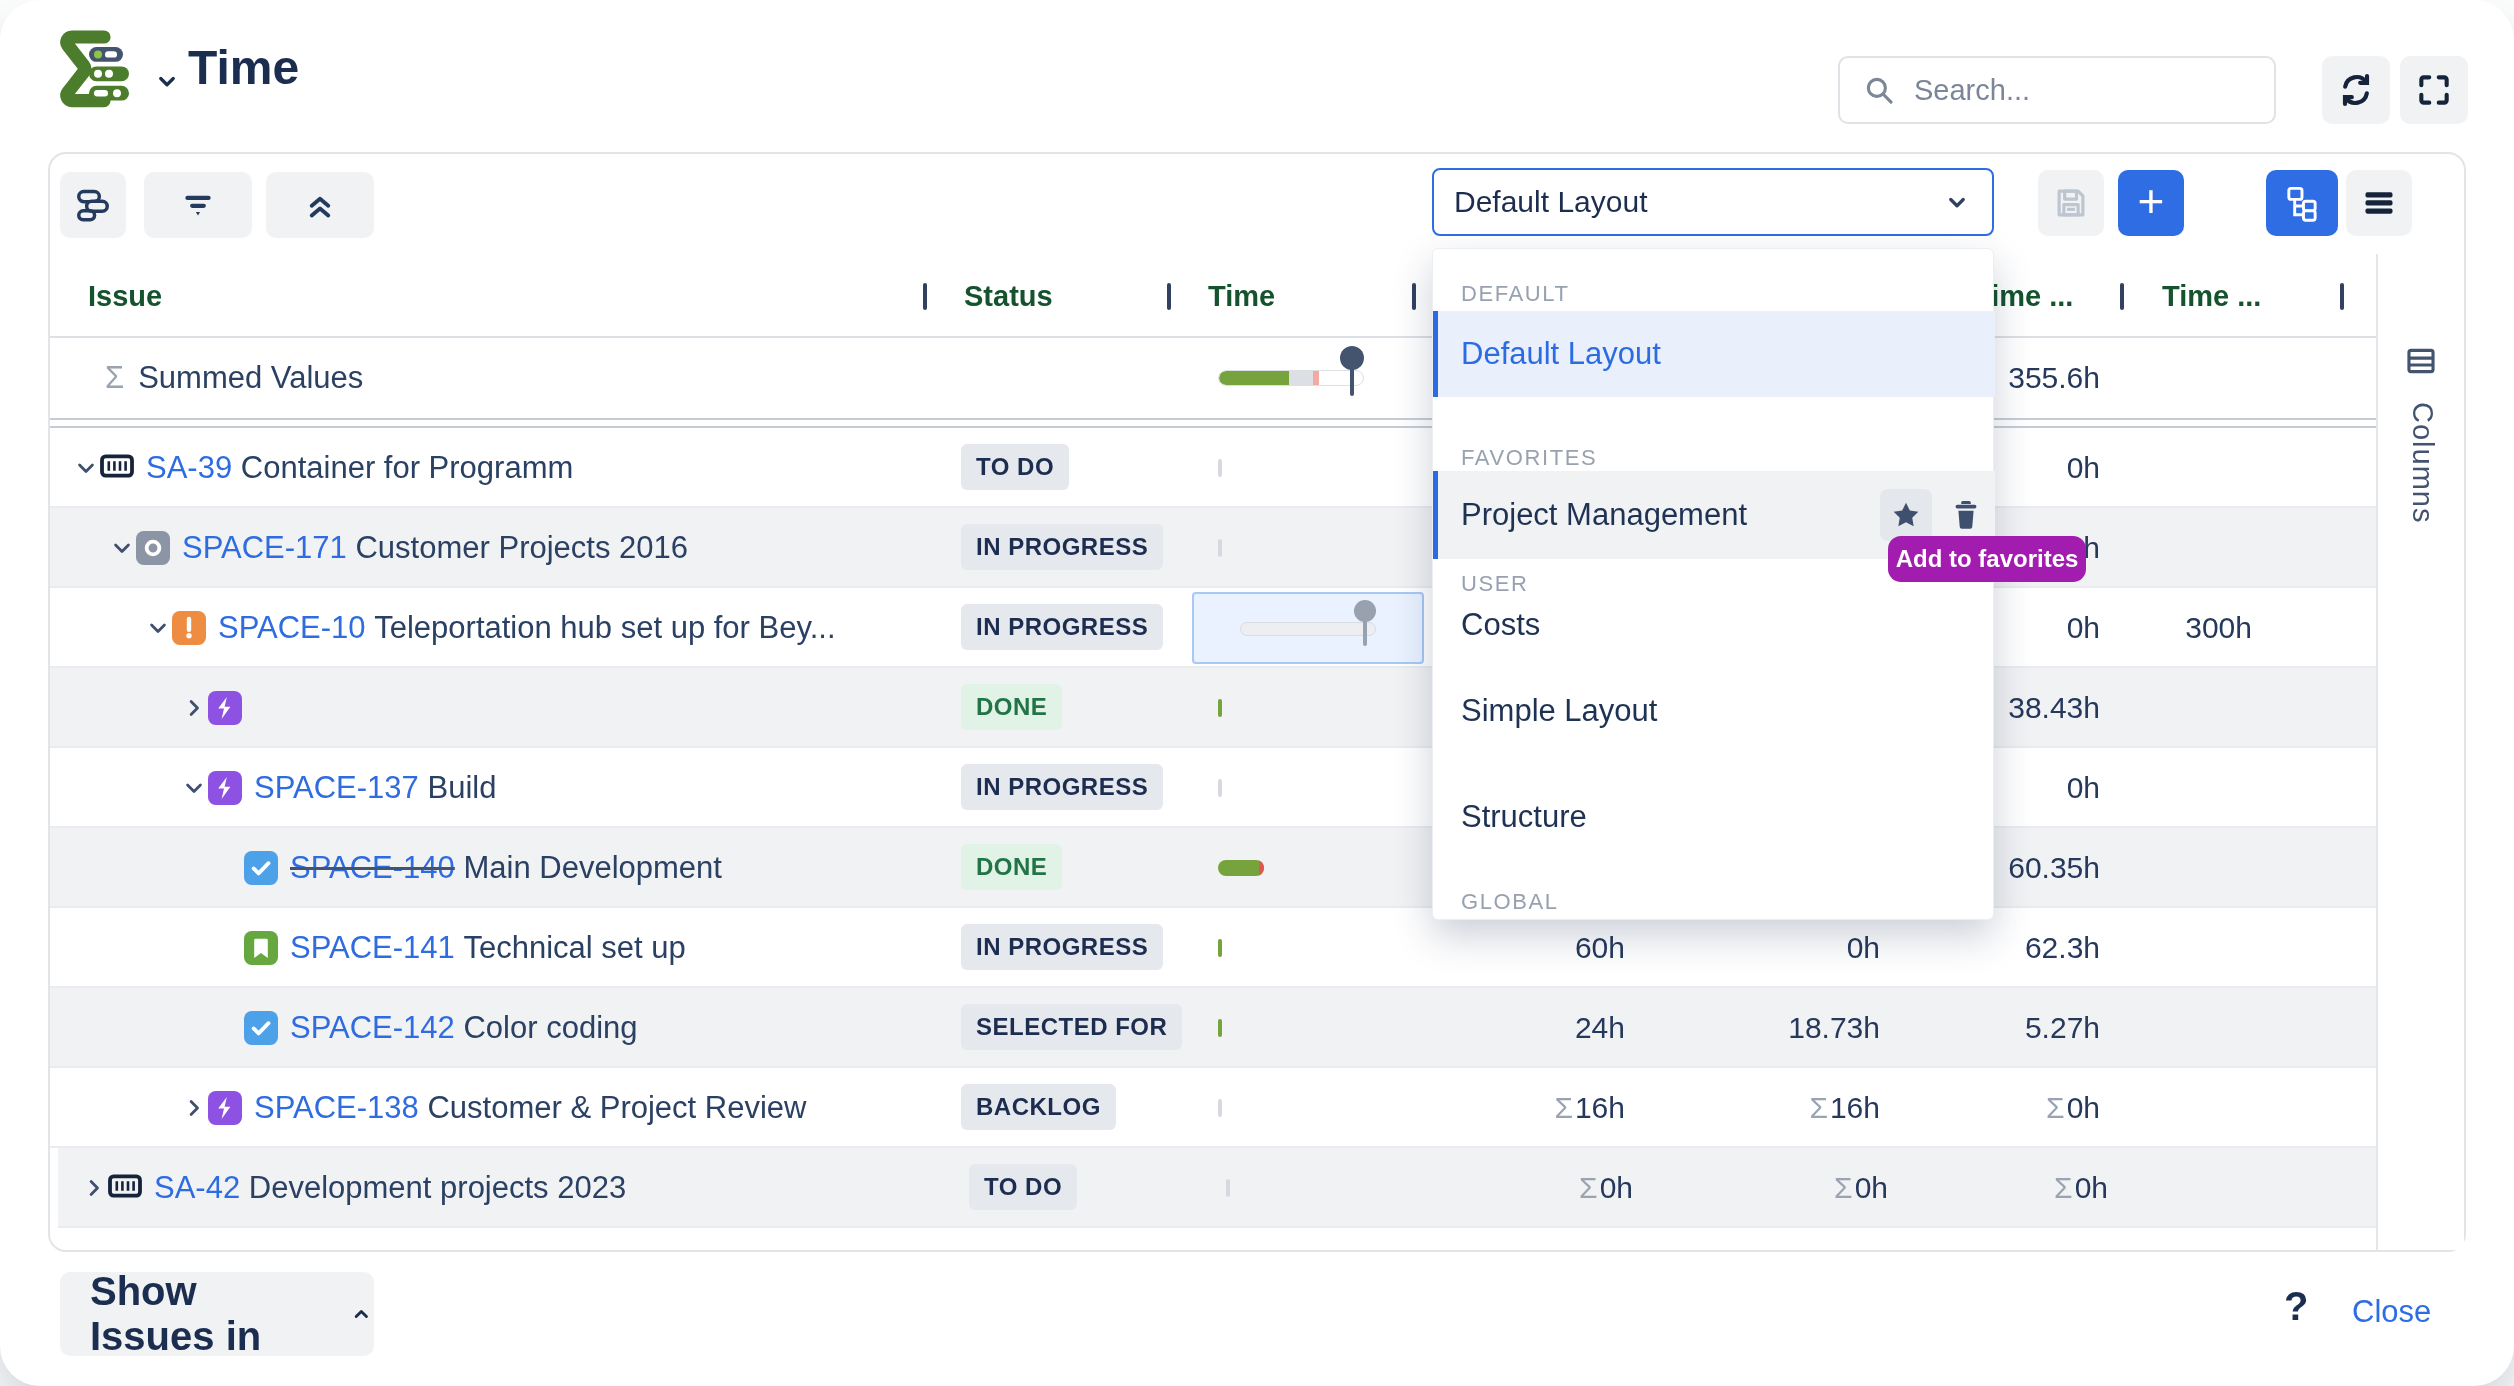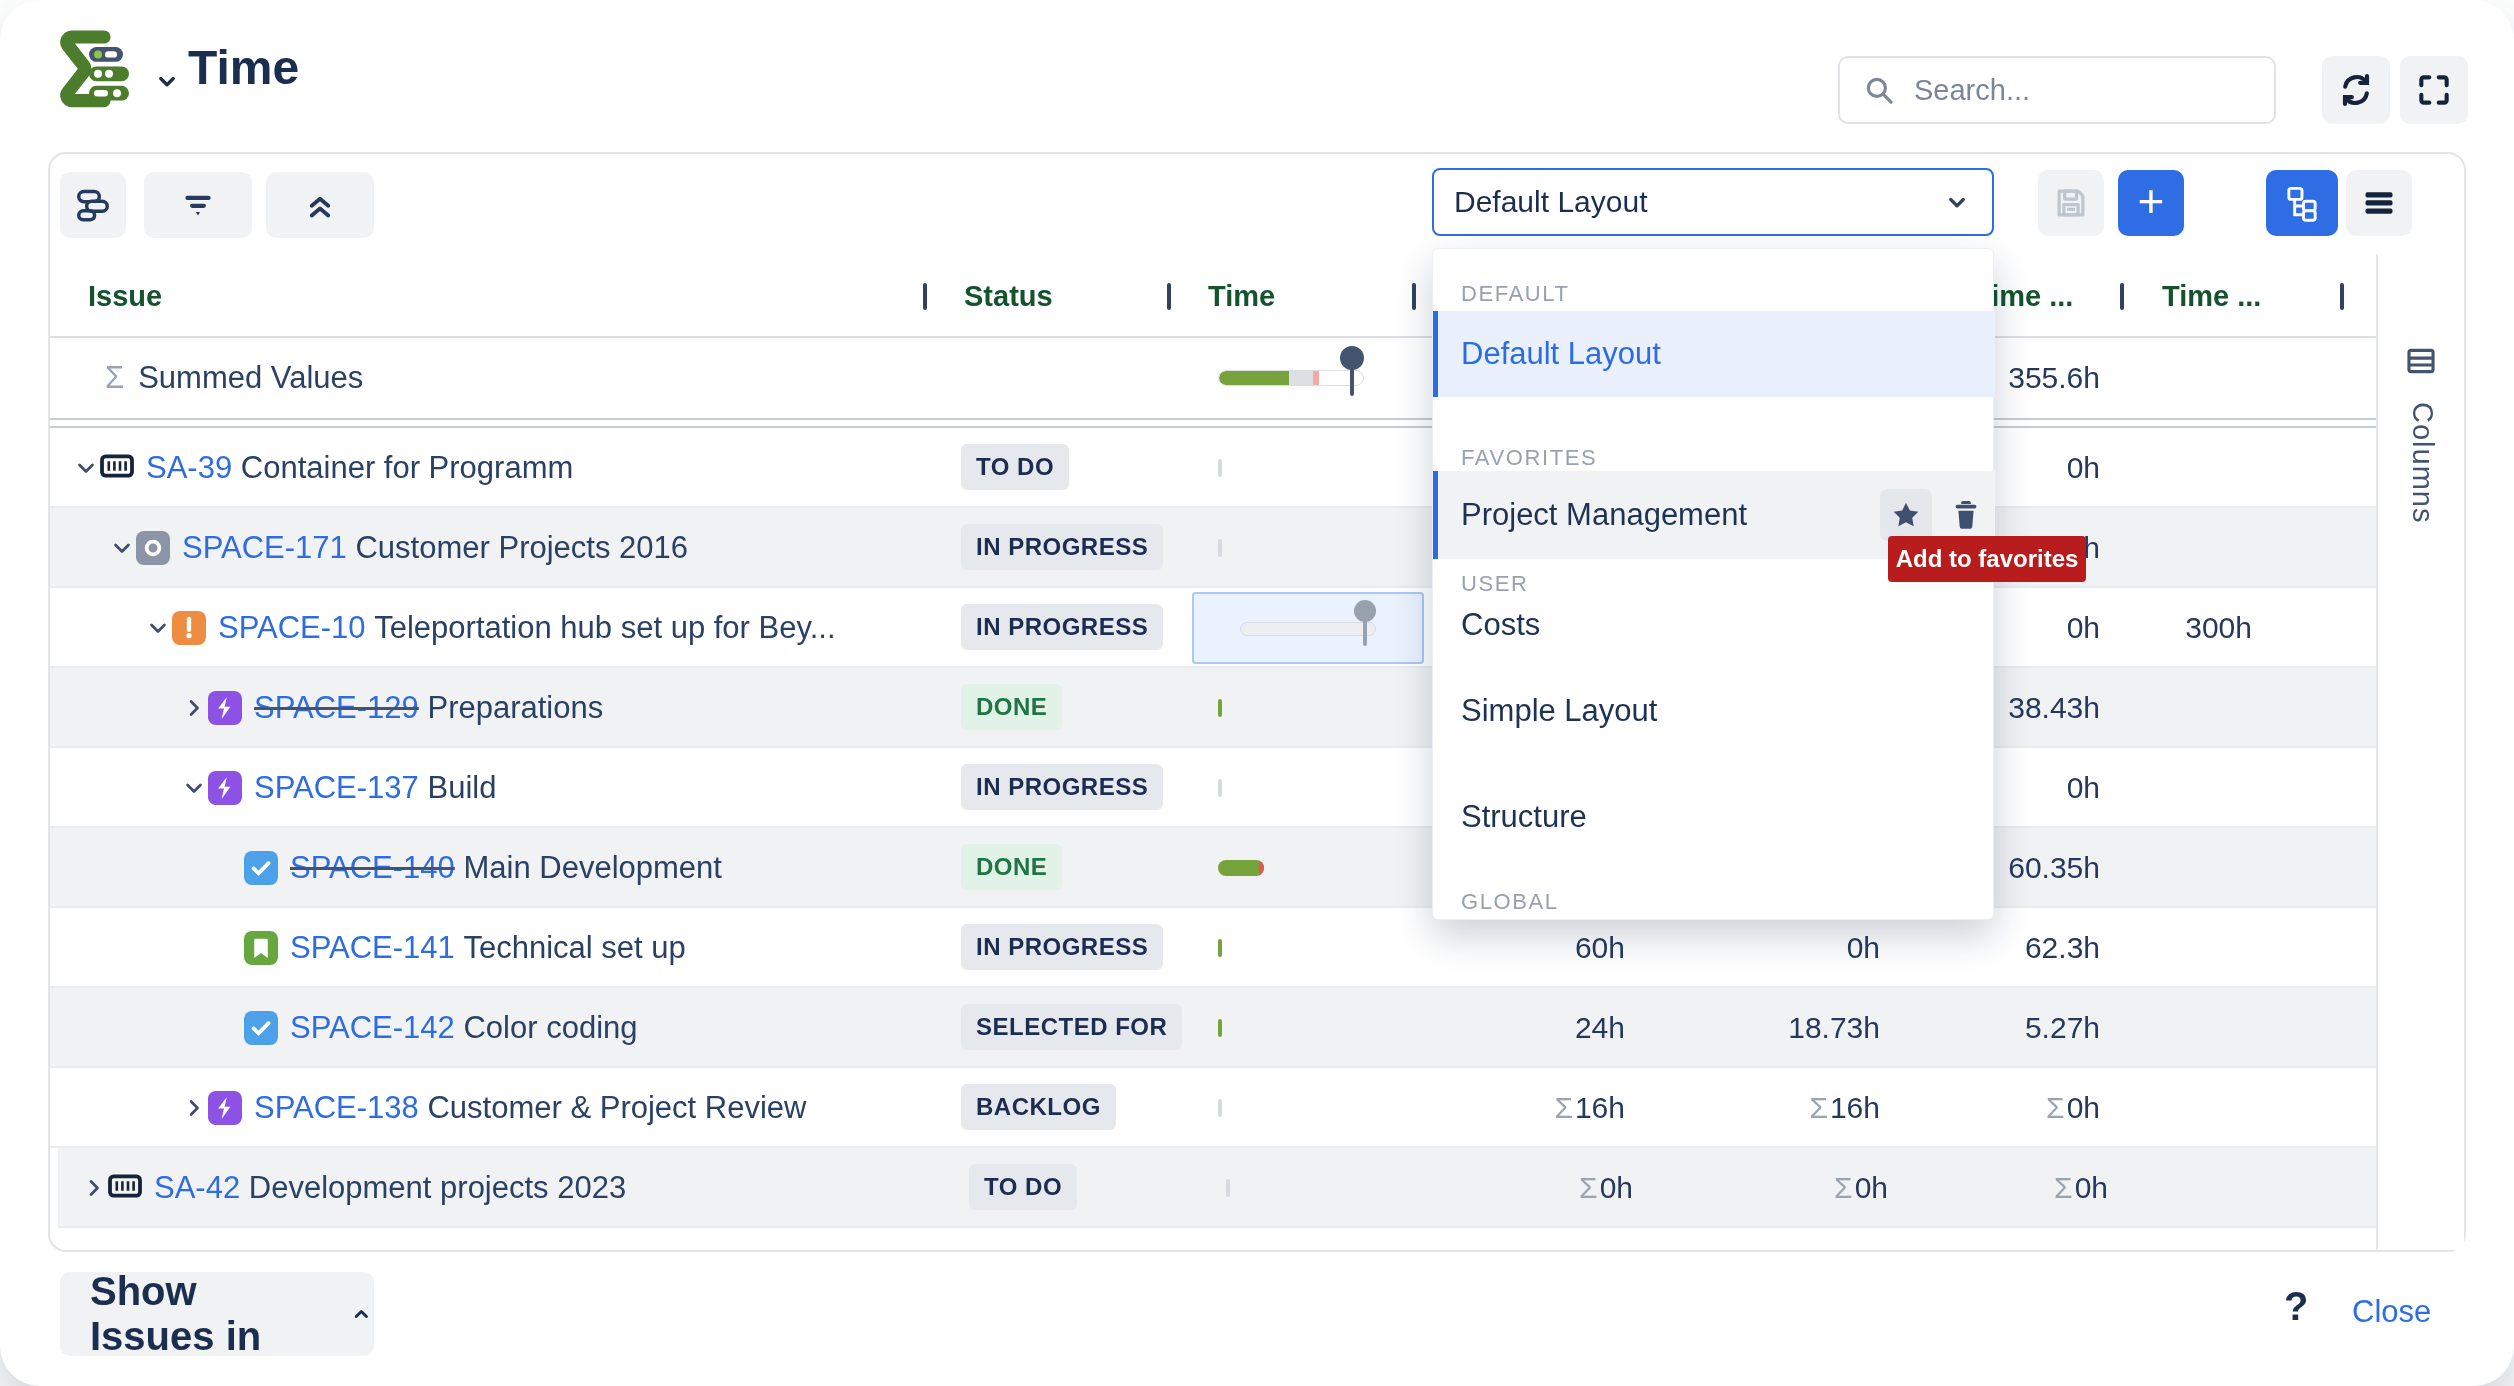--- a/index.html
+++ b/index.html
@@ -96,21 +96,21 @@
                  border:1px solid #edeef1; border-radius:6px; box-shadow:0 16px 38px rgba(23,43,77,.22); z-index:40; }
   .sect { position:absolute; left:28px; font-size:22px; color:#98a1b0; letter-spacing:1.6px; }
   .opt { position:absolute; left:0; width:562px; display:flex; align-items:center; font-size:31px; color:#1e3253;
          padding-left:28px; cursor:pointer; }
   .opt.sel { background:#e9f0fc; border-left:5px solid #2c6ce3; color:#2c6ce3; padding-left:23px; }
   .opt.hov { background:#f1f2f4; border-left:5px solid #2c6ce3; padding-left:23px; }
   .opt .act-star { position:absolute; left:442px; top:50%; transform:translateY(-50%); width:52px; height:52px;
                    background:#e4e7eb; border-radius:8px; display:flex; align-items:center; justify-content:center; cursor:pointer; }
   .opt .act-trash { position:absolute; left:508px; top:50%; transform:translateY(-50%); width:40px; height:44px;
                     display:flex; align-items:center; justify-content:center; cursor:pointer; }
-  .tooltip { position:absolute; left:1888px; top:536px; width:198px; height:46px; background:#b91c1c; border-radius:4px;
+  .tooltip { position:absolute; left:1888px; top:536px; width:198px; height:46px; background:#a21caf; border-radius:13px;
              color:#fff; font-size:24px; font-weight:700; text-align:center; line-height:46px; z-index:60; }
 
   
   .show-btn { position:absolute; left:60px; top:1272px; width:314px; height:84px; background:#f1f2f4; border-radius:10px;
               display:flex; align-items:center; cursor:pointer; }
   .show-btn span { font-size:40px; font-weight:700; color:#1c2e50; margin-left:30px; }
   .show-btn svg { margin-left:22px; }
   .help { position:absolute; left:2284px; top:1284px; font-size:40px; font-weight:700; color:#1c2e50; cursor:pointer; }
   .close { position:absolute; left:2352px; top:1294px; font-size:31px; font-weight:500; color:#2e6de4; cursor:pointer; }
 </style>
@@ -230,21 +230,20 @@
           <div class="badge">IN PROGRESS</div>
           <div class="slider-cell">
             <div class="slider-track"></div>
             <div class="slider-pin-s"></div>
             <div class="slider-pin-c"></div>
           </div>
           <div class="num c3">0h</div>
           <div class="num c4">300h</div>
         </div>
         <div class="row stripe" style="top: 514px;">
-          <div class="issue-label" style="left: 204px;"><span class="issue-key strike">SPACE-129</span>&nbsp;<span class="issue-sum">Preparations</span></div>
           <div class="chev right" style="left: 130px;"><svg width="28" height="28" viewBox="0 0 24 24">
               <path d="M6.5 9.5l5.5 5.5 5.5-5.5" stroke="#3f4f6e" stroke-width="2.4" fill="none" stroke-linecap="round" stroke-linejoin="round"></path>
             </svg></div>
           <div class="type-ic" style="left: 158px;"><svg width="34" height="34" viewBox="0 0 24 24">
               <rect width="24" height="24" rx="5.5" fill="#8d52e3"></rect>
               <path d="M13.3 4.2 7.2 12.4h4.1l-1.7 7.4 6.2-8.6h-4.1l1.6-7z" fill="#fff"></path>
             </svg></div>
           <div class="badge done">DONE</div>
           <div class="tick green"></div>
           <div class="num c3">38.43h</div>

